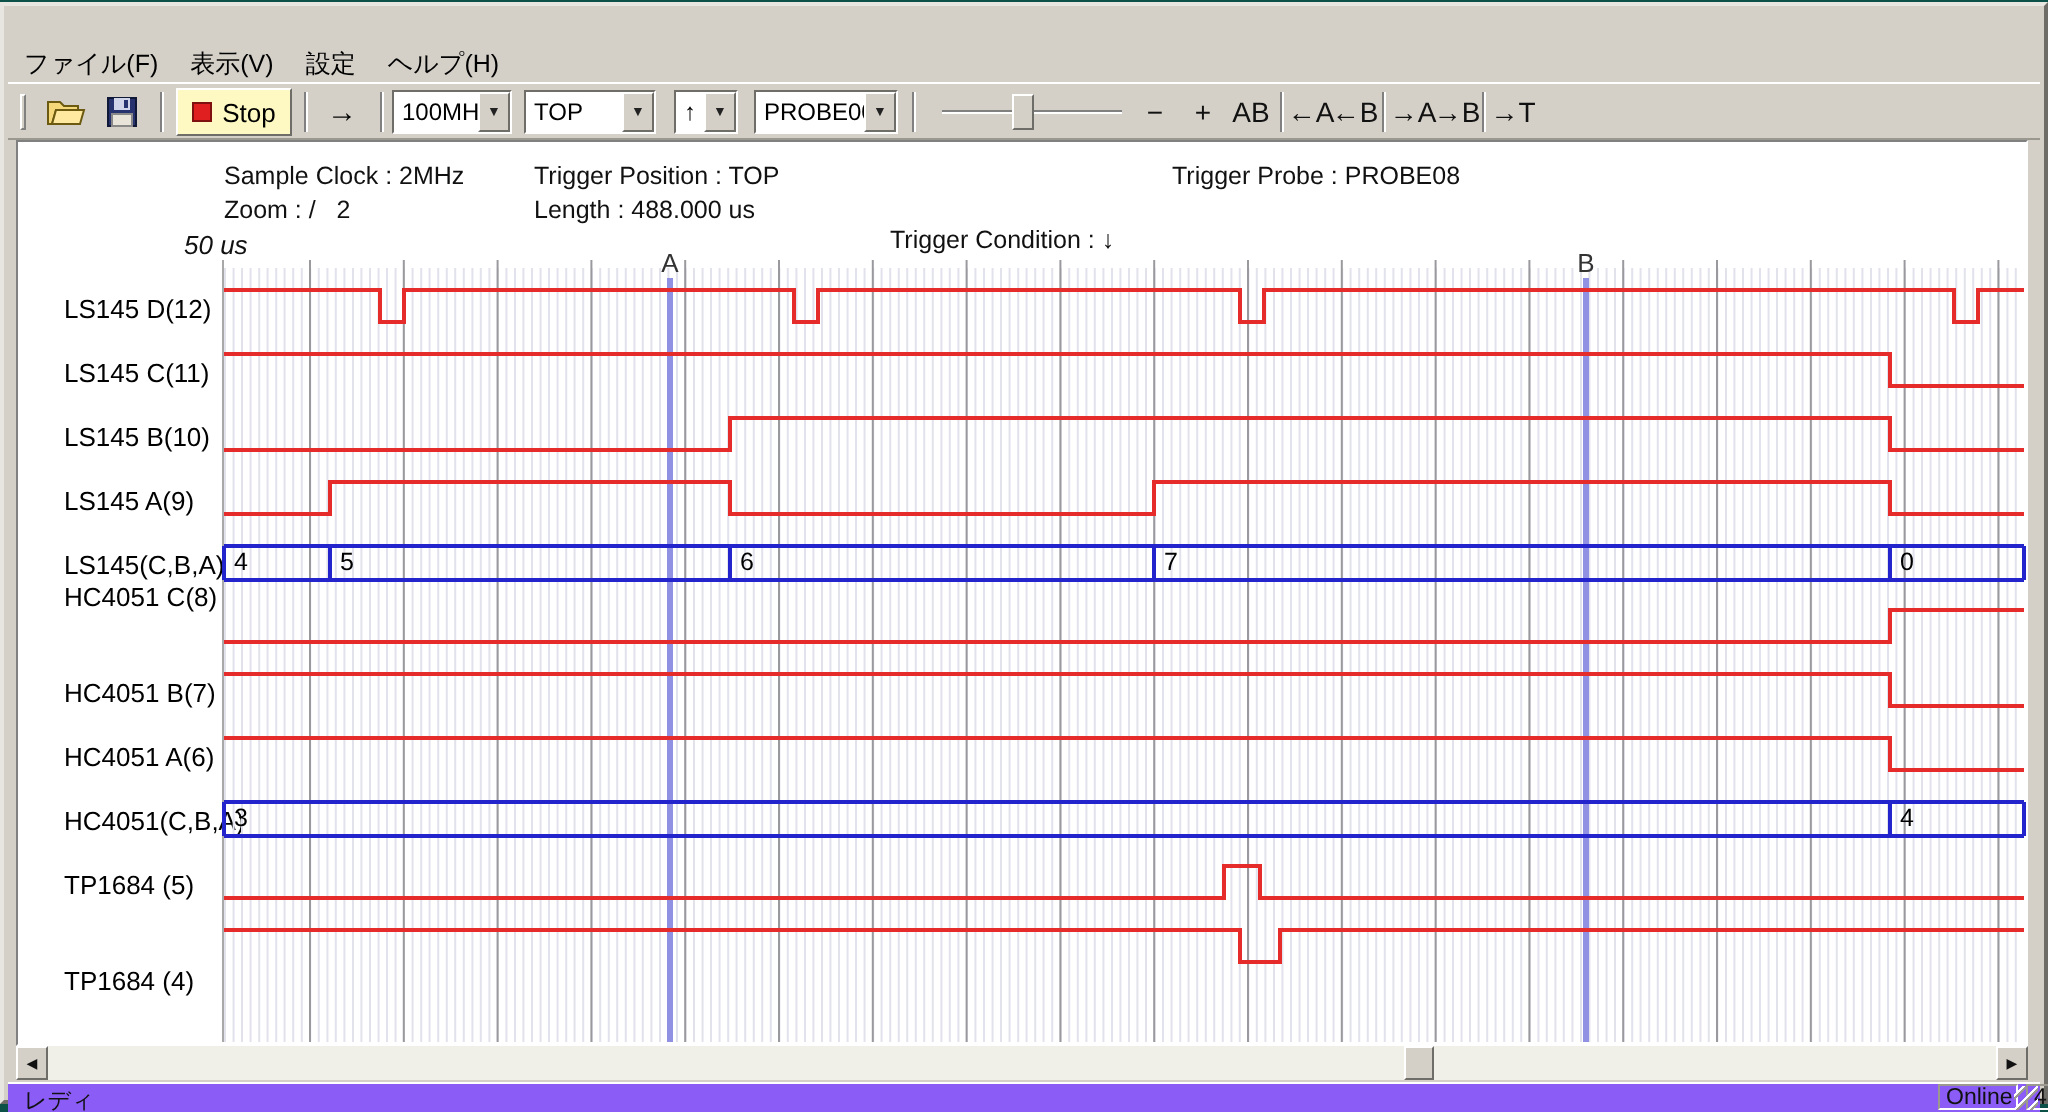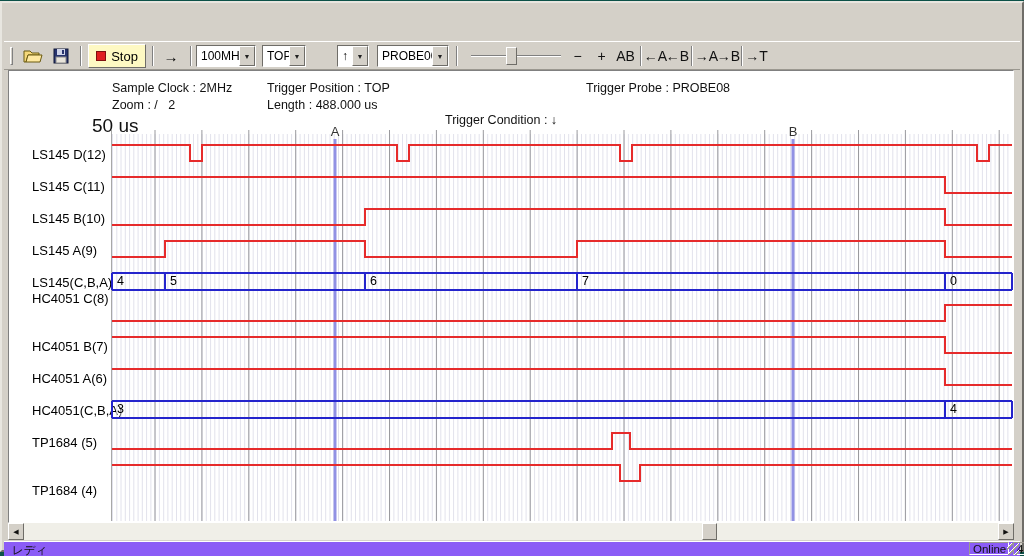--- a/index.html
+++ b/index.html
@@ -48,21 +48,21 @@
                   border-top:1px solid #808080; border-bottom:1px solid #fff; }
   .slider-thumb { position:absolute; left:40px; top:2px; width:11px; height:18px; background:#d4d0c8;
                   border:1px solid; border-color:#fff #6f6d68 #6f6d68 #fff; }
   .flat-btn { top:3px; width:23px; height:22px; background:none; border:none; font-size:14px; color:#111;
               display:flex; align-items:center; justify-content:center; white-space:nowrap; }
 
   
   .client { position:absolute; left:6px; top:67px; width:1006px; height:453px; background:#fff;
             border:1px solid; border-color:#808080 #fff #fff #808080; }
   .hdr-text { position:absolute; font-size:12.5px; color:#111; white-space:pre; }
-  .time-label { position:absolute; left:90px; top:112px; font-size:19px; color:#111; }
+  .time-label { position:absolute; left:90px; top:112px; font-size:13px; color:#111;font-style:italic; }
   .sig-label { position:absolute; left:30px; font-size:13px; color:#000; white-space:nowrap; }
   .wave-svg { position:absolute; left:0; top:0; width:1024px; height:556px; pointer-events:none; }
   .wave-hit { position:absolute; left:110px; top:127px; width:900px; height:391px; }
 
   
   .hscroll { position:absolute; left:6px; top:520px; width:1006px; height:17px; background:#f0efe8; }
   .scroll-btn { position:absolute; top:0; width:16px; height:17px; background:#d4d0c8;
                 border:1px solid; border-color:#fff #6f6d68 #6f6d68 #fff; font-size:7px; color:#111;
                 display:flex; align-items:center; justify-content:center; }
   .hthumb { position:absolute; left:694px; top:0; width:15px; height:17px; background:#d4d0c8;
@@ -76,20 +76,26 @@
                   padding:0 3px; font-size:11.5px;margin-left:44px; }
   .grip { position:absolute; right:1px; top:1px; width:12px; height:12px;
           background:repeating-linear-gradient(135deg, transparent 0 3px, #fff 3px 4px, #9b9890 4px 5px); }
 </style>
 </head>
 <body>
 
 <div class="window">
 
 
+  <div class="menubar">
+    <span class="menu-item">ファイル(F)</span>
+    <span class="menu-item">表示(V)</span>
+    <span class="menu-item">設定</span>
+    <span class="menu-item">ヘルプ(H)</span>
+  </div>
 
   <div class="toolbar">
     <div class="tb-handle"></div>
     <div class="tb-icon-btn" style="left:16px;">
       <svg width="20" height="16" viewBox="0 0 20 16">
         <path d="M1 14 L1 3 L7 3 L9 5 L16 5 L16 7 L5 7 L3 14 Z" fill="#f5d87a" stroke="#6b5a10"></path>
         <path d="M3 14 L5 7 L19 7 L17 14 Z" fill="#ffe9a0" stroke="#6b5a10"></path>
       </svg>
     </div>
     <div class="tb-icon-btn" style="left:44px;">
@@ -106,21 +112,21 @@
       <span>Stop</span>
     </div>
     <div class="tb-sep" style="left:148px;"></div>
     <div class="arrow-btn">→</div>
     <div class="tb-sep" style="left:186px;"></div>
 
     <div class="combo" style="left:192px; width:60px;">
       <div class="combo-field">100MHz</div>
       <div class="combo-btn">▼</div>
     </div>
-    <div class="combo" style="left:258px; width:44px;">
+    <div class="combo" style="left:258px; width:66px;">
       <div class="combo-field">TOP</div>
       <div class="combo-btn">▼</div>
     </div>
     <div class="combo" style="left:333px; width:32px;">
       <div class="combo-field">↑</div>
       <div class="combo-btn">▼</div>
     </div>
     <div class="combo" style="left:373px; width:72px;">
       <div class="combo-field">PROBE00</div>
       <div class="combo-btn">▼</div>

